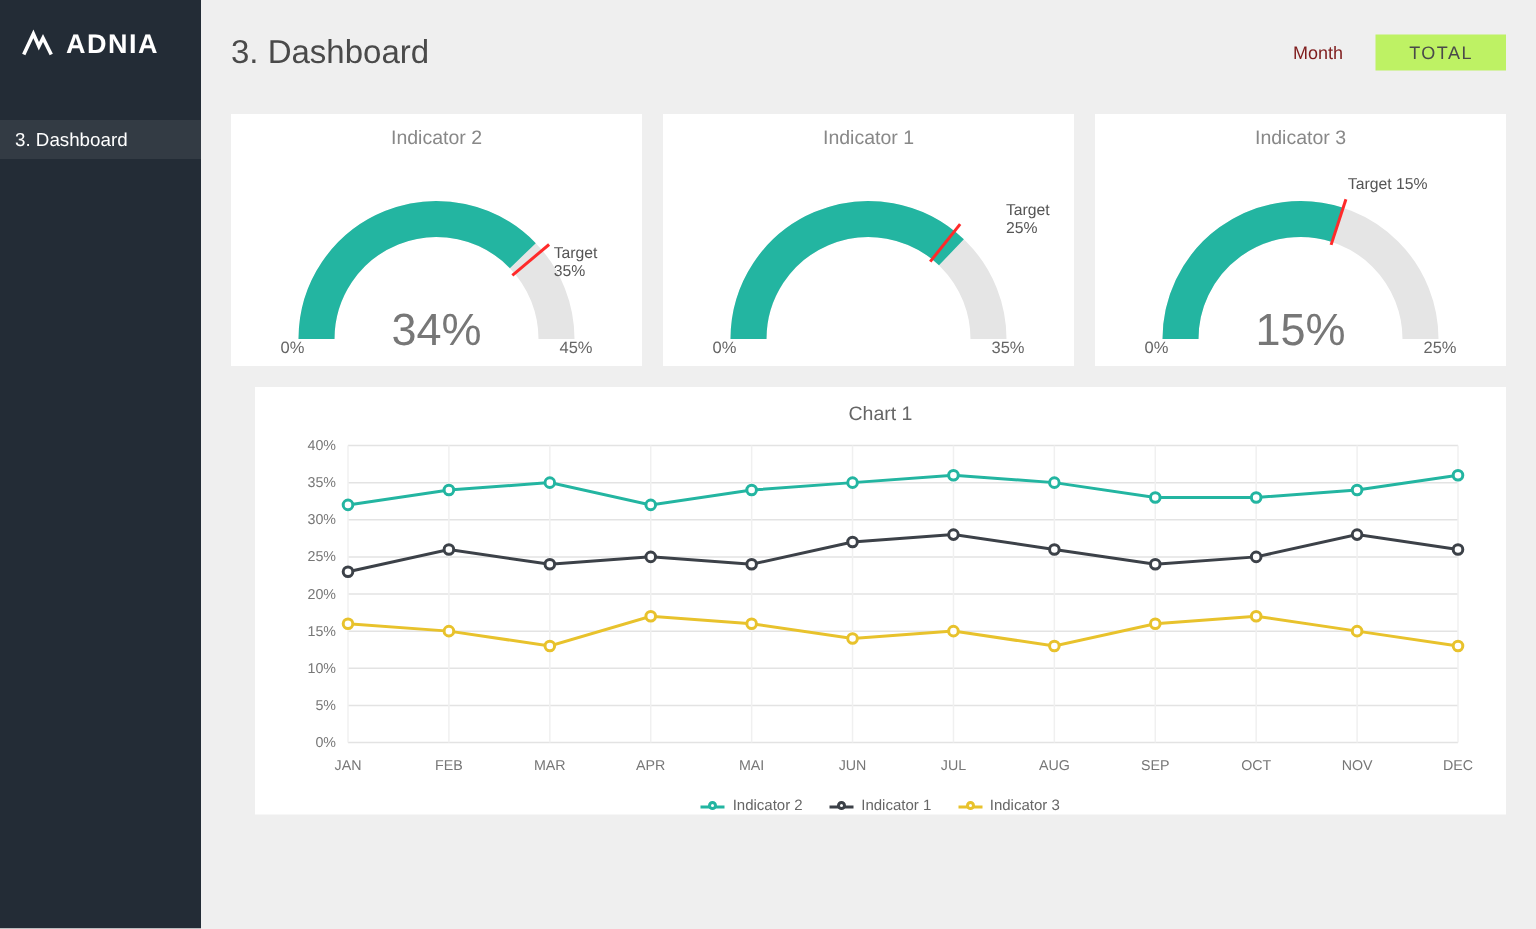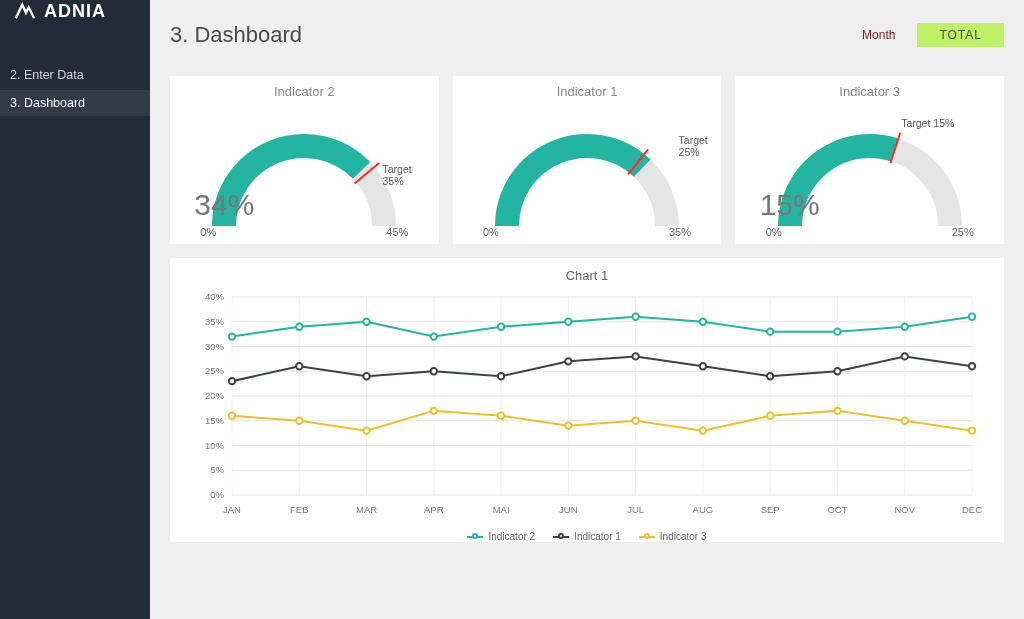--- a/index.html
+++ b/index.html
@@ -9,20 +9,21 @@
     width: 1024px;
     height: 619px;
     overflow: hidden;
     display: flex;
   }
   .sidebar {
     width: 155px;
     background: #232c36;
     color: #cfd4da;
     font-size: 13px;
+    padding-top: 18px;
   }
   .brand {
     display: flex;
     align-items: center;
     gap: 8px;
     padding: 0 14px 40px 14px;
     color: #fff;
     font-weight: 600;
     letter-spacing: 1px;
     font-size: 18px;
@@ -75,22 +76,22 @@
   }
   .card-title {
     text-align: center;
     font-size: 13px;
     color: #888;
     margin-bottom: 4px;
   }
   .gauge-wrap { position: relative; width: 220px; height: 135px; margin: 0 auto; }
   .gauge-center {
     position: absolute;
-    left: 0; right: 0; bottom: 16px;
-    text-align: left;
+    left: 0; right: 0; bottom: 0;
+    text-align: center;
     font-size: 30px;
     color: #777;
     font-weight: 400;
   }
   .gauge-min, .gauge-max {
     position: absolute;
     bottom: 0;
     font-size: 11px;
     color: #666;
   }
@@ -98,20 +99,21 @@
   .gauge-max { right: 6px; }
   .gauge-target {
     position: absolute;
     font-size: 10.5px;
     color: #555;
   }
   .chart-card {
     background: #fff;
     margin-top: 14px;
     padding: 10px 22px 0 22px;
+    margin-left: 16px;
   }
   .chart-title { text-align: center; font-size: 13px; color: #666; margin-bottom: 8px; }
   .legend {
     display: flex;
     justify-content: center;
     gap: 18px;
     font-size: 10px;
     color: #666;
     margin-top: 6px;
   }
@@ -123,21 +125,20 @@
 <body>
 
 <div class="sidebar">
   <div class="brand">
     <svg class="logo" viewBox="0 0 24 24">
       <path d="M2 20 L9 5 L13 14 L16 8 L22 20" stroke="#fff" stroke-width="2.6" fill="none" stroke-linejoin="miter"></path>
     </svg>
     <span>ADNIA</span>
   </div>
   <div id="nav">
-      <div class="nav-item">2. Enter Data</div>
       <div class="nav-item active">3. Dashboard</div>
     </div>
 </div>
 
 <div class="main">
   <div class="header">
     <div class="title">3. Dashboard</div>
     <div class="toggle">
       <div class="toggle-opt">Month</div>
       <div class="toggle-opt sel">TOTAL</div>

